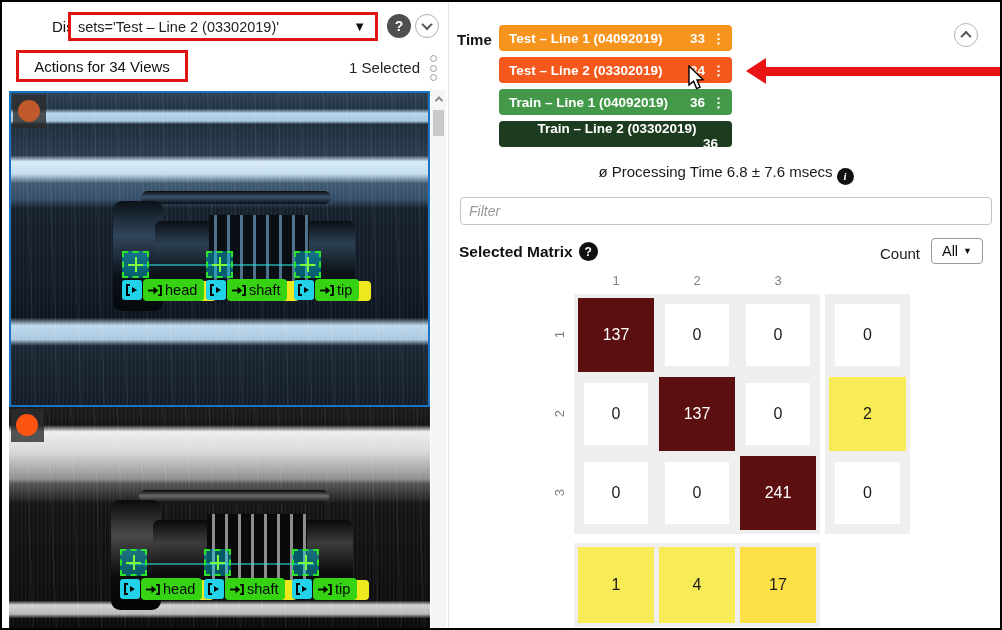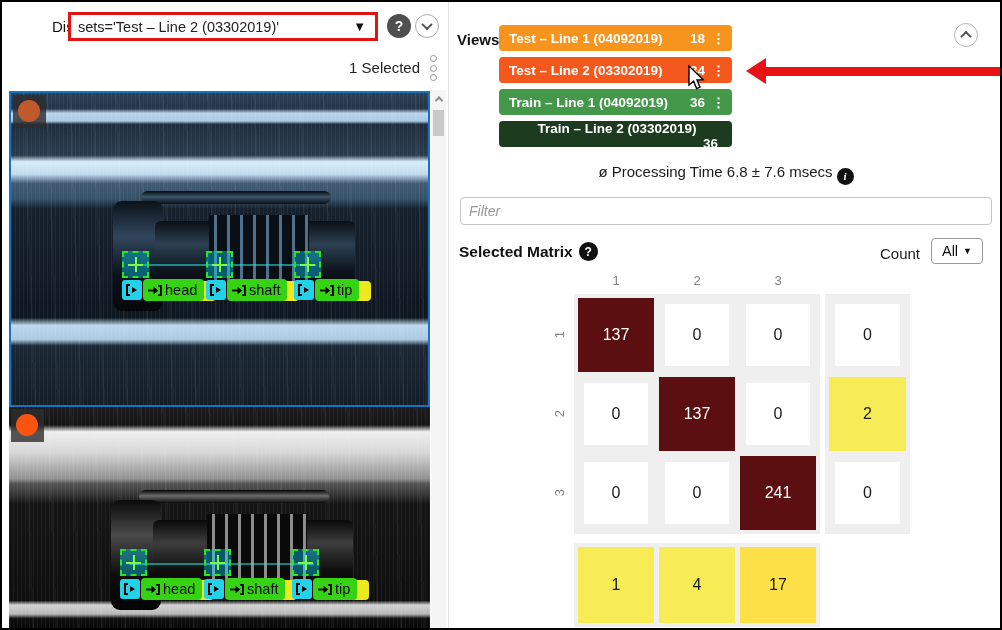--- a/index.html
+++ b/index.html
@@ -137,20 +137,21 @@
   <span class="display-label">Display</span>
   <div class="display-dd">
     <span class="dd-text">sets='Test – Line 2 (03302019)'</span>
     <span class="dd-caret">▼</span>
   </div>
   <div class="round-btn help-btn">?</div>
   <div class="round-btn chev-btn">
       <i class="chev down"></i>
     </div>
 
+  <div class="actions-box">Actions for 34 Views</div>
   <span class="selected-text">1 Selected</span>
   <div class="kebab-circles">
       <i></i>
       <i></i>
       <i></i>
     </div>
 
   <div class="card card1">
     <div class="photo blue"></div>
     <div class="part">
@@ -289,25 +290,25 @@
 
   <div class="vscroll">
     <div class="vs-up">
         <i class="chev up"></i>
       </div>
     <div class="vs-thumb"></div>
   </div>
 
   <div class="divider"></div>
 
-  <span class="sets-label">Views</span>
+  <span class="sets-label">Time</span>
 
   <div class="setbtn" style="top: 23px; background: rgb(247, 148, 30); align-items: center;">
     <span>Test – Line 1 (04092019)</span>
-    <span class="cnt">18</span>
+    <span class="cnt">33</span>
     <span class="kb">⋮</span>
   </div>
   <div class="setbtn" style="top: 55px; background: rgb(244, 88, 29); justify-content: center;">
     <span>Test – Line 2 (03302019)</span>
     <span class="cnt">34</span>
     <span class="kb">⋮</span>
   </div>
   <div class="setbtn" style="top: 87px; background: rgb(67, 152, 74);">
     <span>Train – Line 1 (04092019)</span>
     <span class="cnt">36</span>

